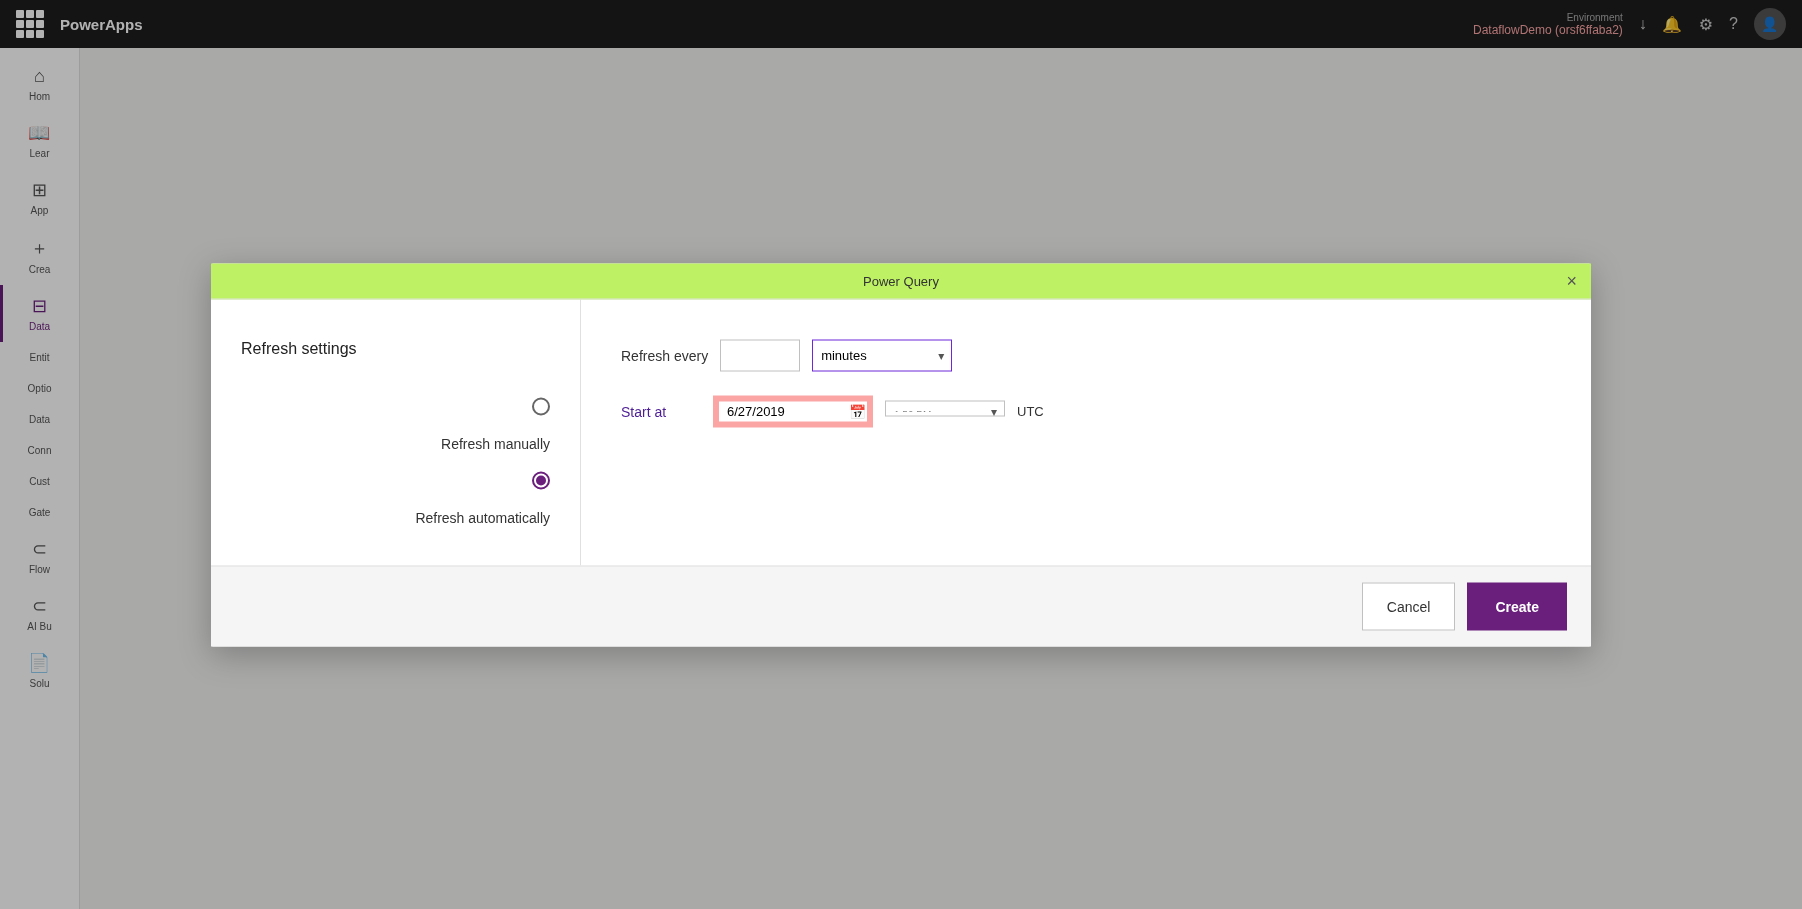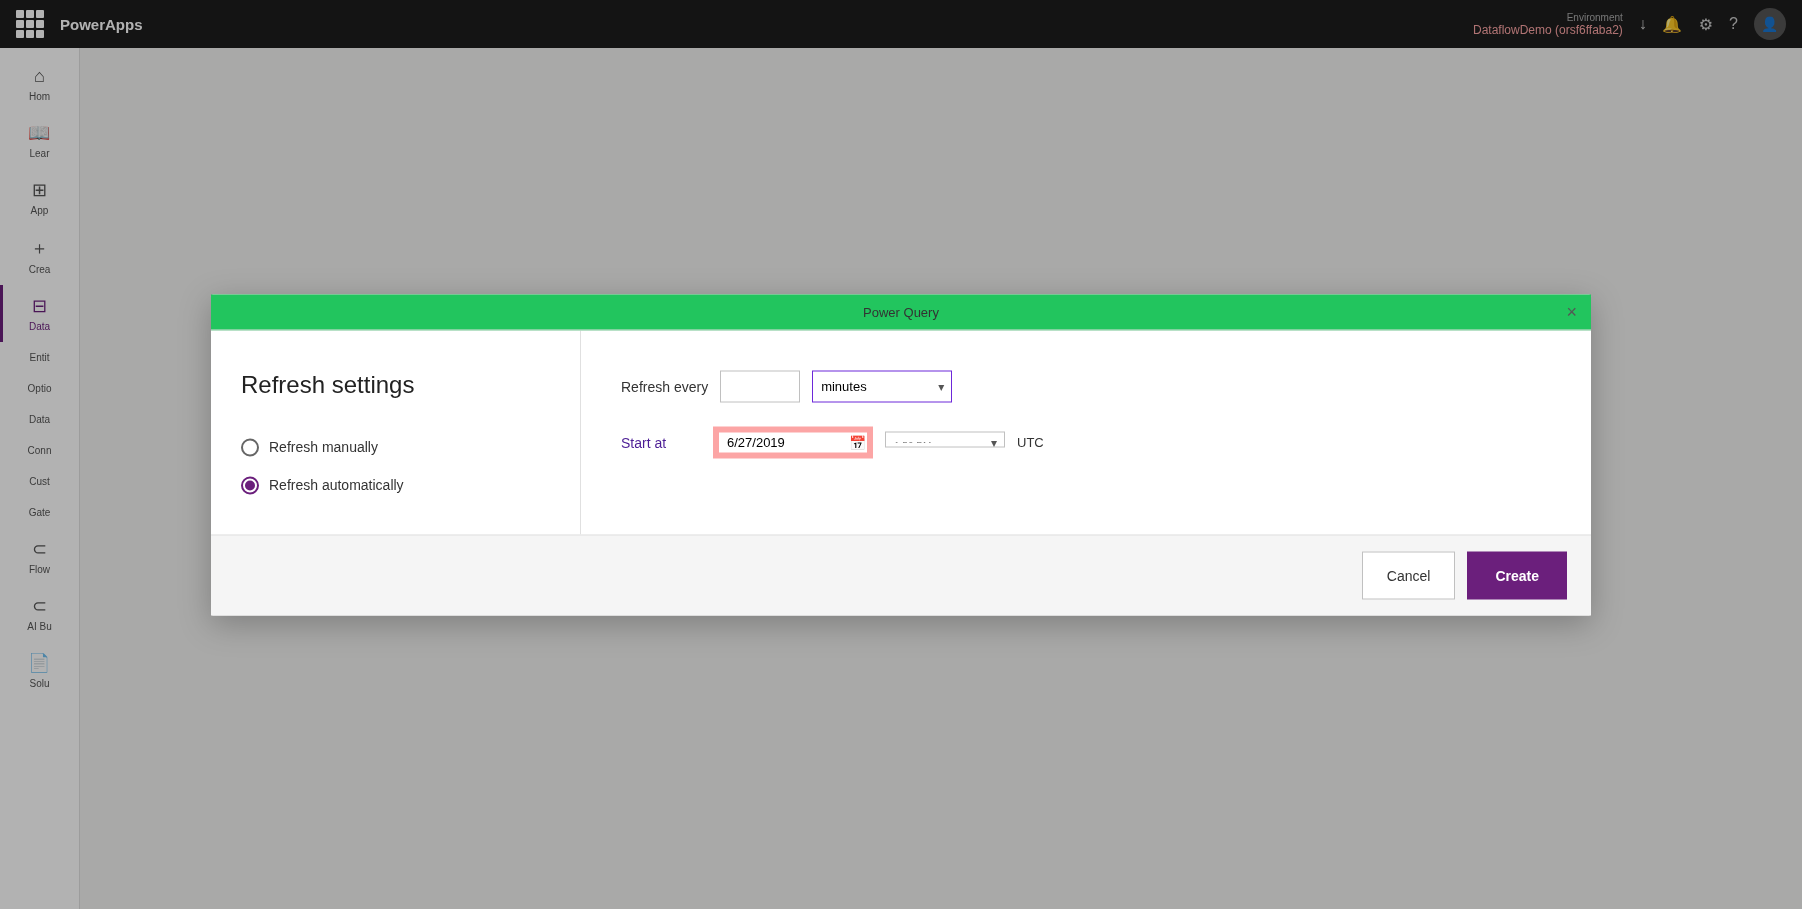--- a/index.html
+++ b/index.html
@@ -177,21 +177,21 @@
       width: 1380px;
       max-height: 740px;
       border-radius: 2px;
       box-shadow: 0 8px 32px rgba(0,0,0,0.25);
       z-index: 20;
       display: flex;
       flex-direction: column;
     }
 
     .dialog-header-bar {
-      background: #22c55e;
+      background: #bef264;
       border-bottom: 1px solid #e0e0e0;
       padding: 10px 16px;
       text-align: center;
       font-size: 13px;
       color: #333;
       position: relative;
       flex-shrink: 0;
     }
 
     .dialog-close {
@@ -217,31 +217,32 @@
       width: 370px;
       flex-shrink: 0;
       padding: 40px 30px;
       border-right: 1px solid #e0e0e0;
       display: flex;
       flex-direction: column;
       gap: 20px;
     }
 
     .dialog-title {
-      font-size: 24px;
+      font-size: 16px;
       font-weight: 300;
       color: #222;
       margin-bottom: 20px;
     }
 
     .radio-option {
       display: flex;
-      align-items: flex-start;
-      gap: 10px;
-      cursor: pointer;
+      align-items: flex-end;
+      gap: 20px;
+      cursor: pointer;
+      flex-direction: column;
     }
 
     .radio-circle {
       width: 18px;
       height: 18px;
       border-radius: 50%;
       border: 2px solid #666;
       display: flex;
       align-items: center;
       justify-content: center;

